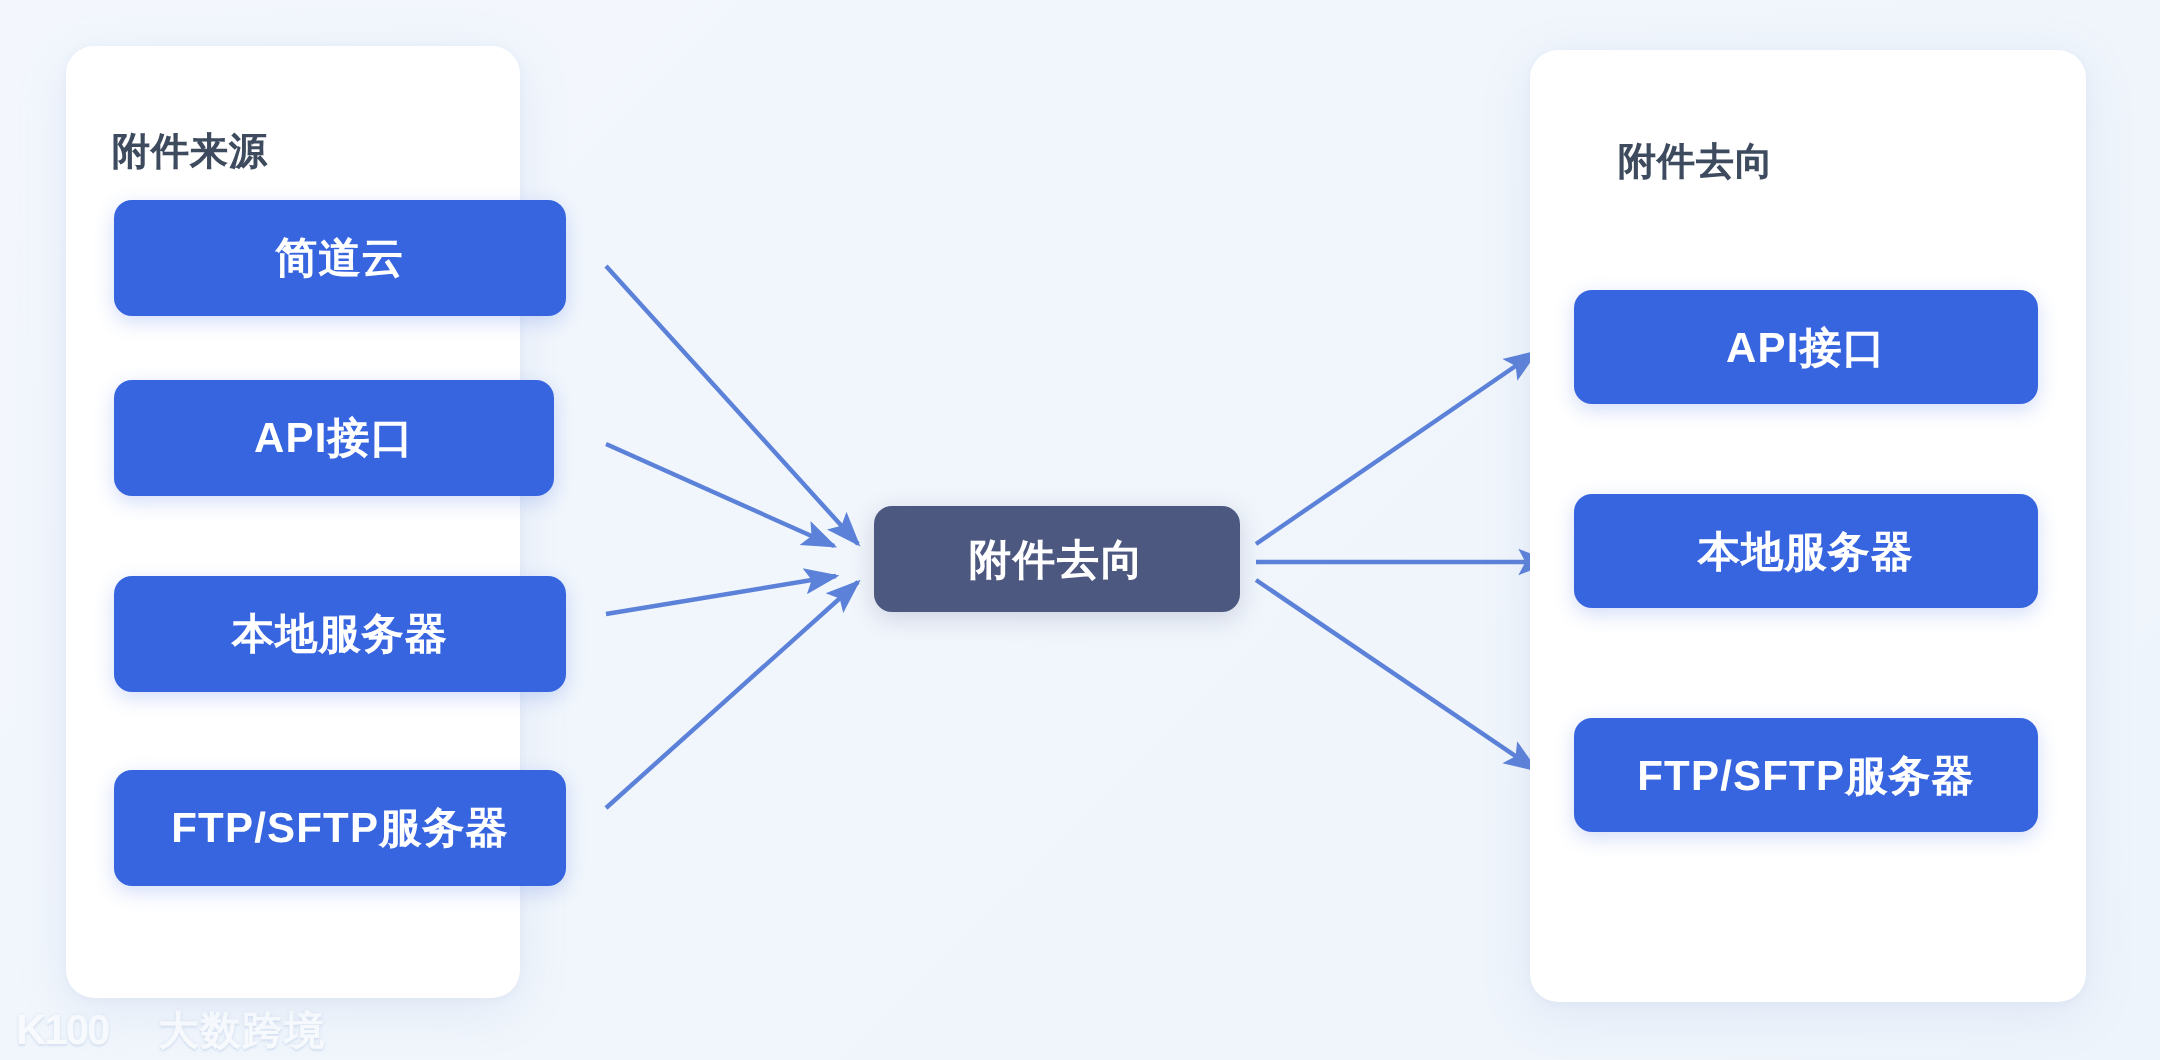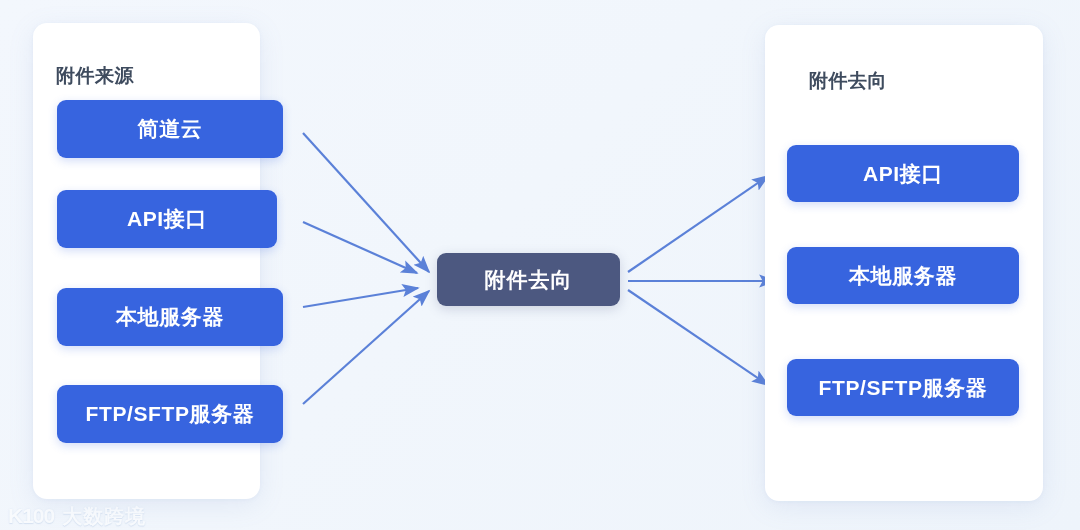--- a/index.html
+++ b/index.html
@@ -114,21 +114,21 @@
     pointer-events: none;
   }
 
   
   #watermark {
     position: absolute;
     left: 8px;
     bottom: 4px;
     display: flex;
     align-items: center;
-    gap: 8px;
+    gap: 25px;
     opacity: 0.5;
     user-select: none;
   }
   #watermark .wm-mark {
     font-size: 21px;
     font-weight: bold;
     color: #ffffff;
     text-shadow: 0 0 2px #c7d6ea, 0 1px 1px #b9cbe4;
     letter-spacing: -1px;
     line-height: 1;

